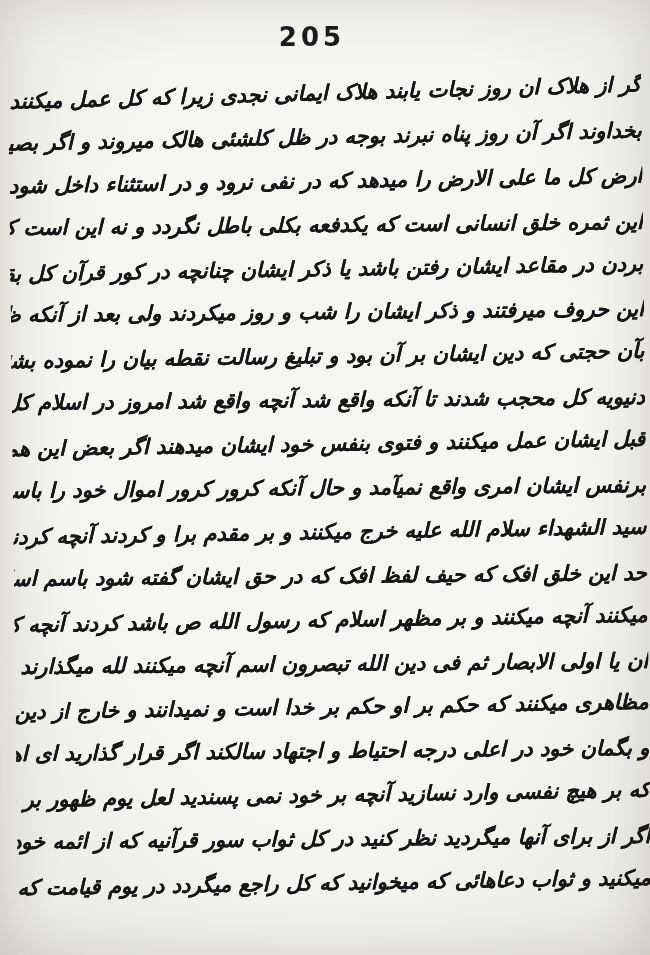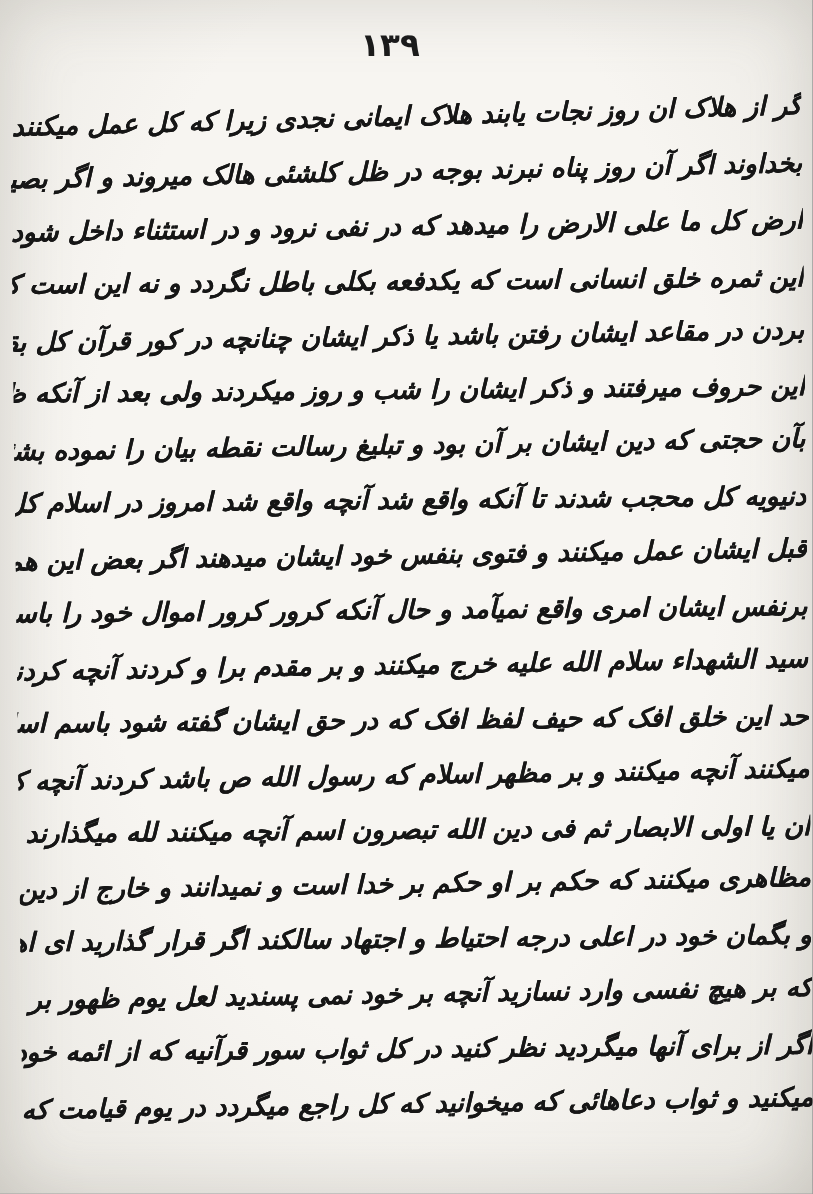--- a/index.html
+++ b/index.html
@@ -57,21 +57,21 @@
   .text-line:nth-child(odd)  { transform: rotate(-0.25deg); }
   .text-line:nth-child(even) { transform: rotate(0.15deg); }
   .text-line:nth-child(1)    { transform: rotate(-0.9deg); }
   .text-line:nth-child(2)    { transform: rotate(-0.5deg); }
 </style>
 </head>
 <body>
 
 <div class="scan-page">
 
-  <div class="page-number">۱۳۹</div>
+  <div class="page-number">205</div>
 
   <div class="text-block">
     <div class="text-line">گر از هلاک ان روز نجات یابند هلاک ایمانی نجدی زیرا که کل عمل میکنند از برای تقرب</div>
     <div class="text-line">بخداوند اگر آن روز پناه نبرند بوجه در ظل کلشئی هالک میروند و اگر بصیری باشد برری</div>
     <div class="text-line">ارض کل ما علی الارض را میدهد که در نفی نرود و در استثناء داخل شود زیرا</div>
     <div class="text-line">این ثمره خلق انسانی است که یکدفعه بکلی باطل نگردد و نه این است که پناه بایشان</div>
     <div class="text-line">بردن در مقاعد ایشان رفتن باشد یا ذکر ایشان چنانچه در کور قرآن کل بقبور</div>
     <div class="text-line">این حروف میرفتند و ذکر ایشان را شب و روز میکردند ولی بعد از آنکه ظاهر شدند</div>
     <div class="text-line">بآن حجتی که دین ایشان بر آن بود و تبلیغ رسالت نقطه بیان را نموده بشئون</div>
     <div class="text-line">دنیویه کل محجب شدند تا آنکه واقع شد آنچه واقع شد امروز در اسلام کل باقوال</div>

